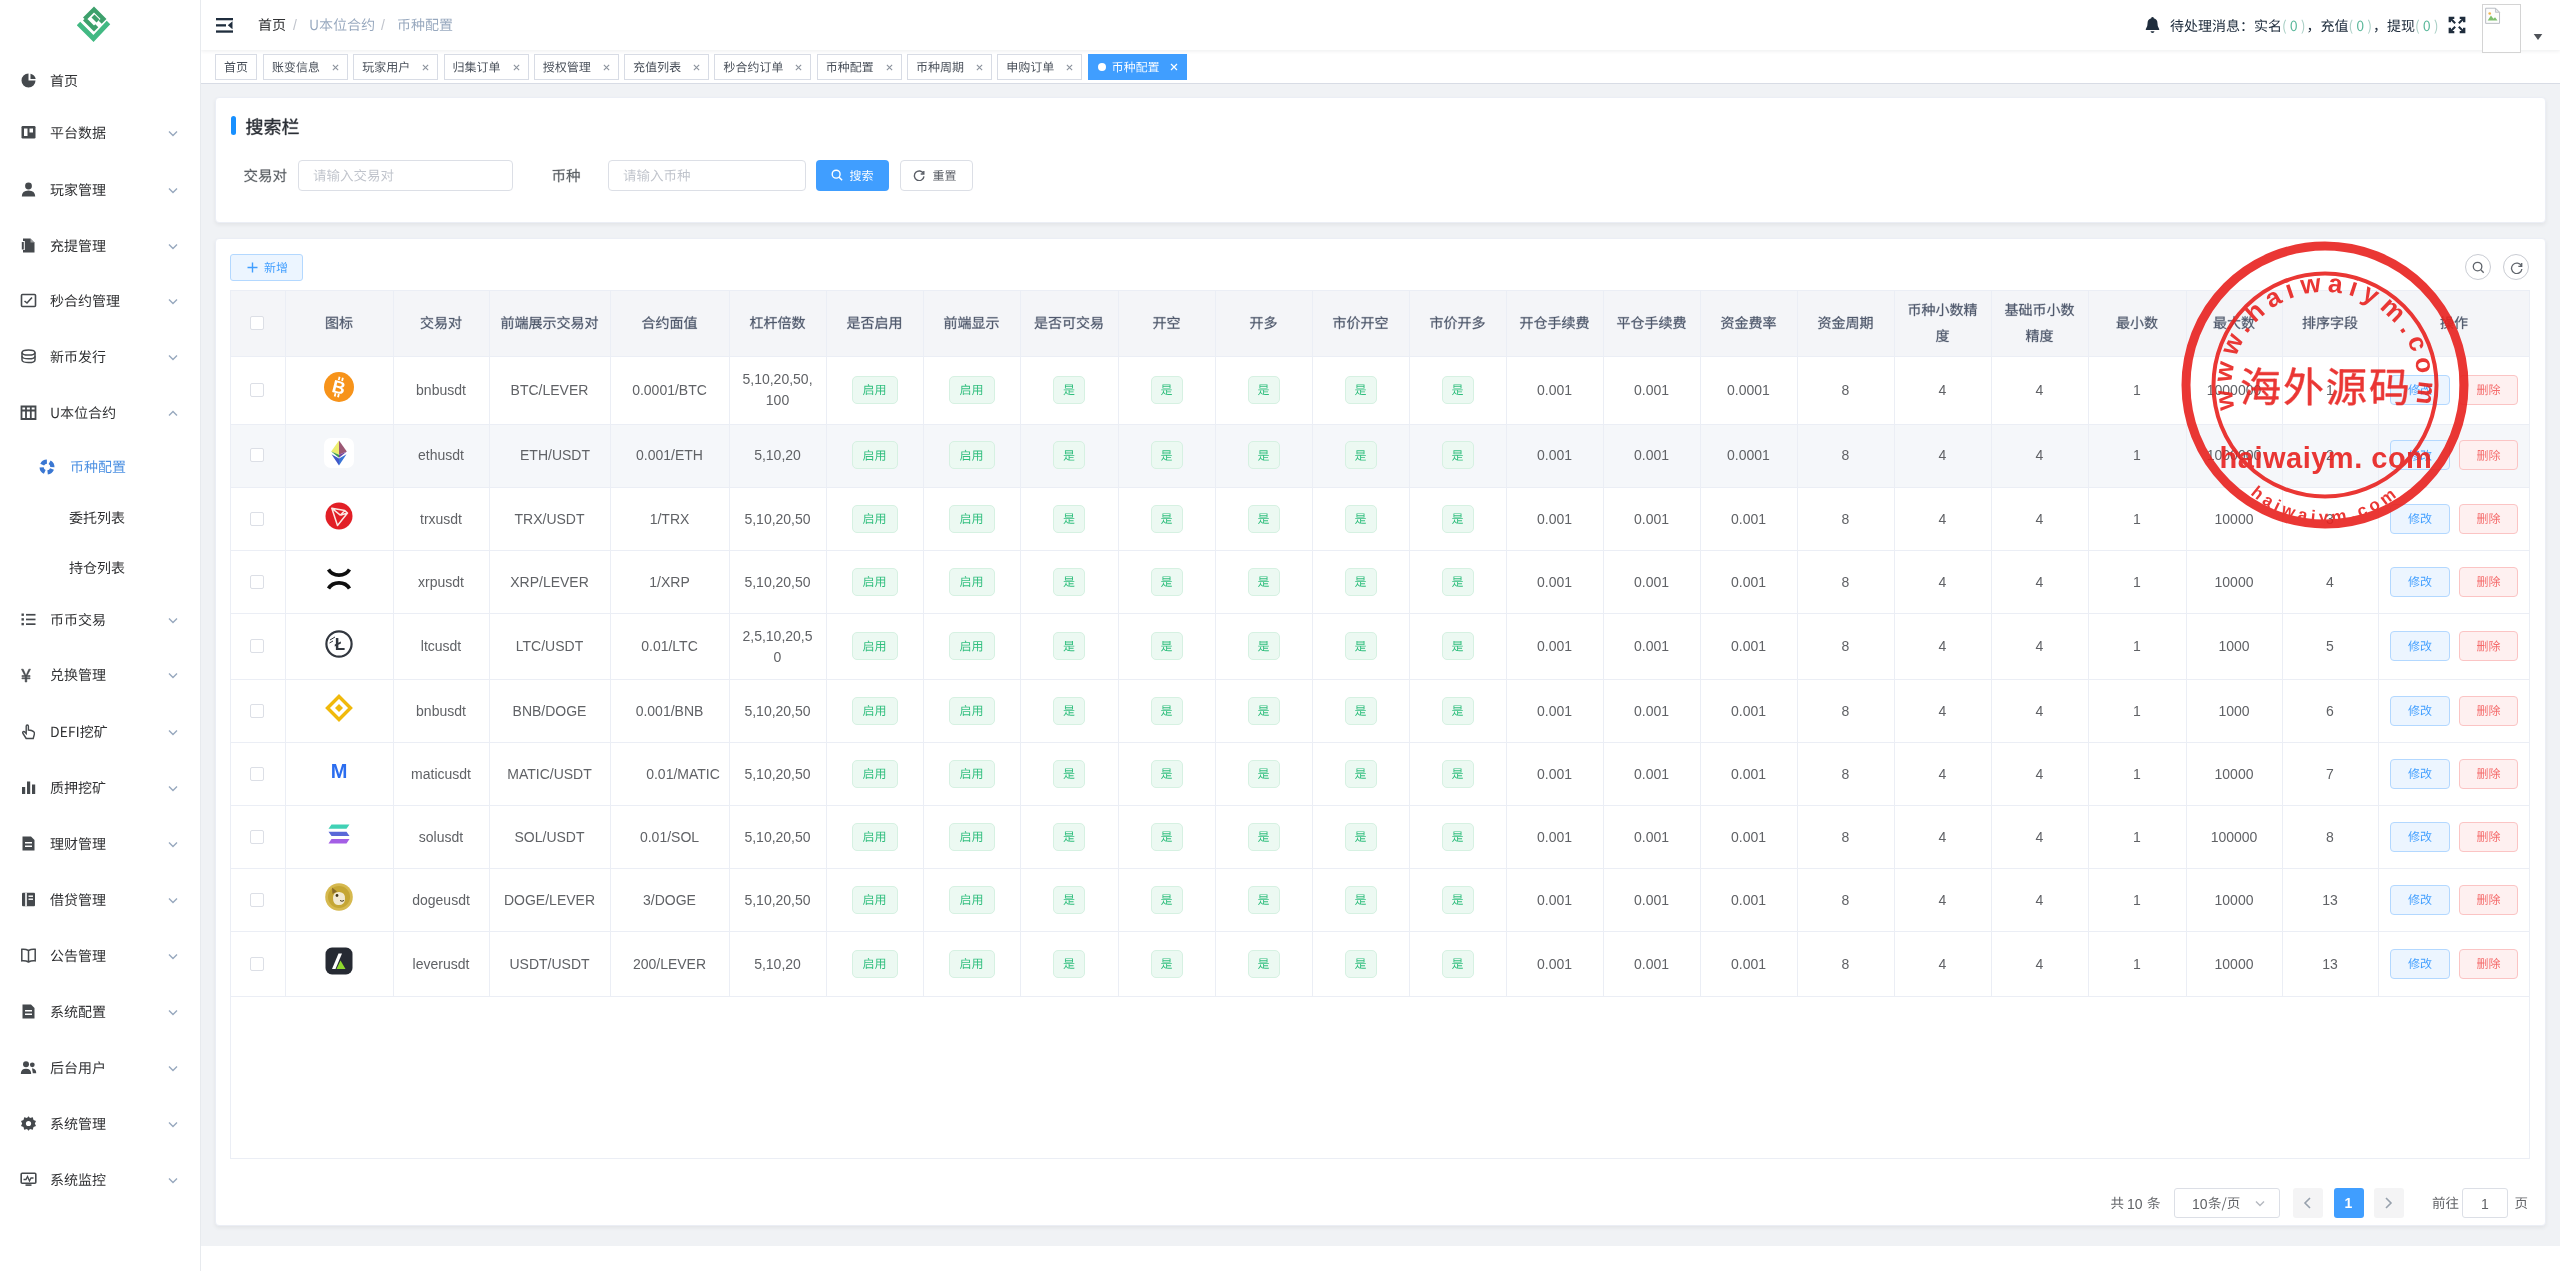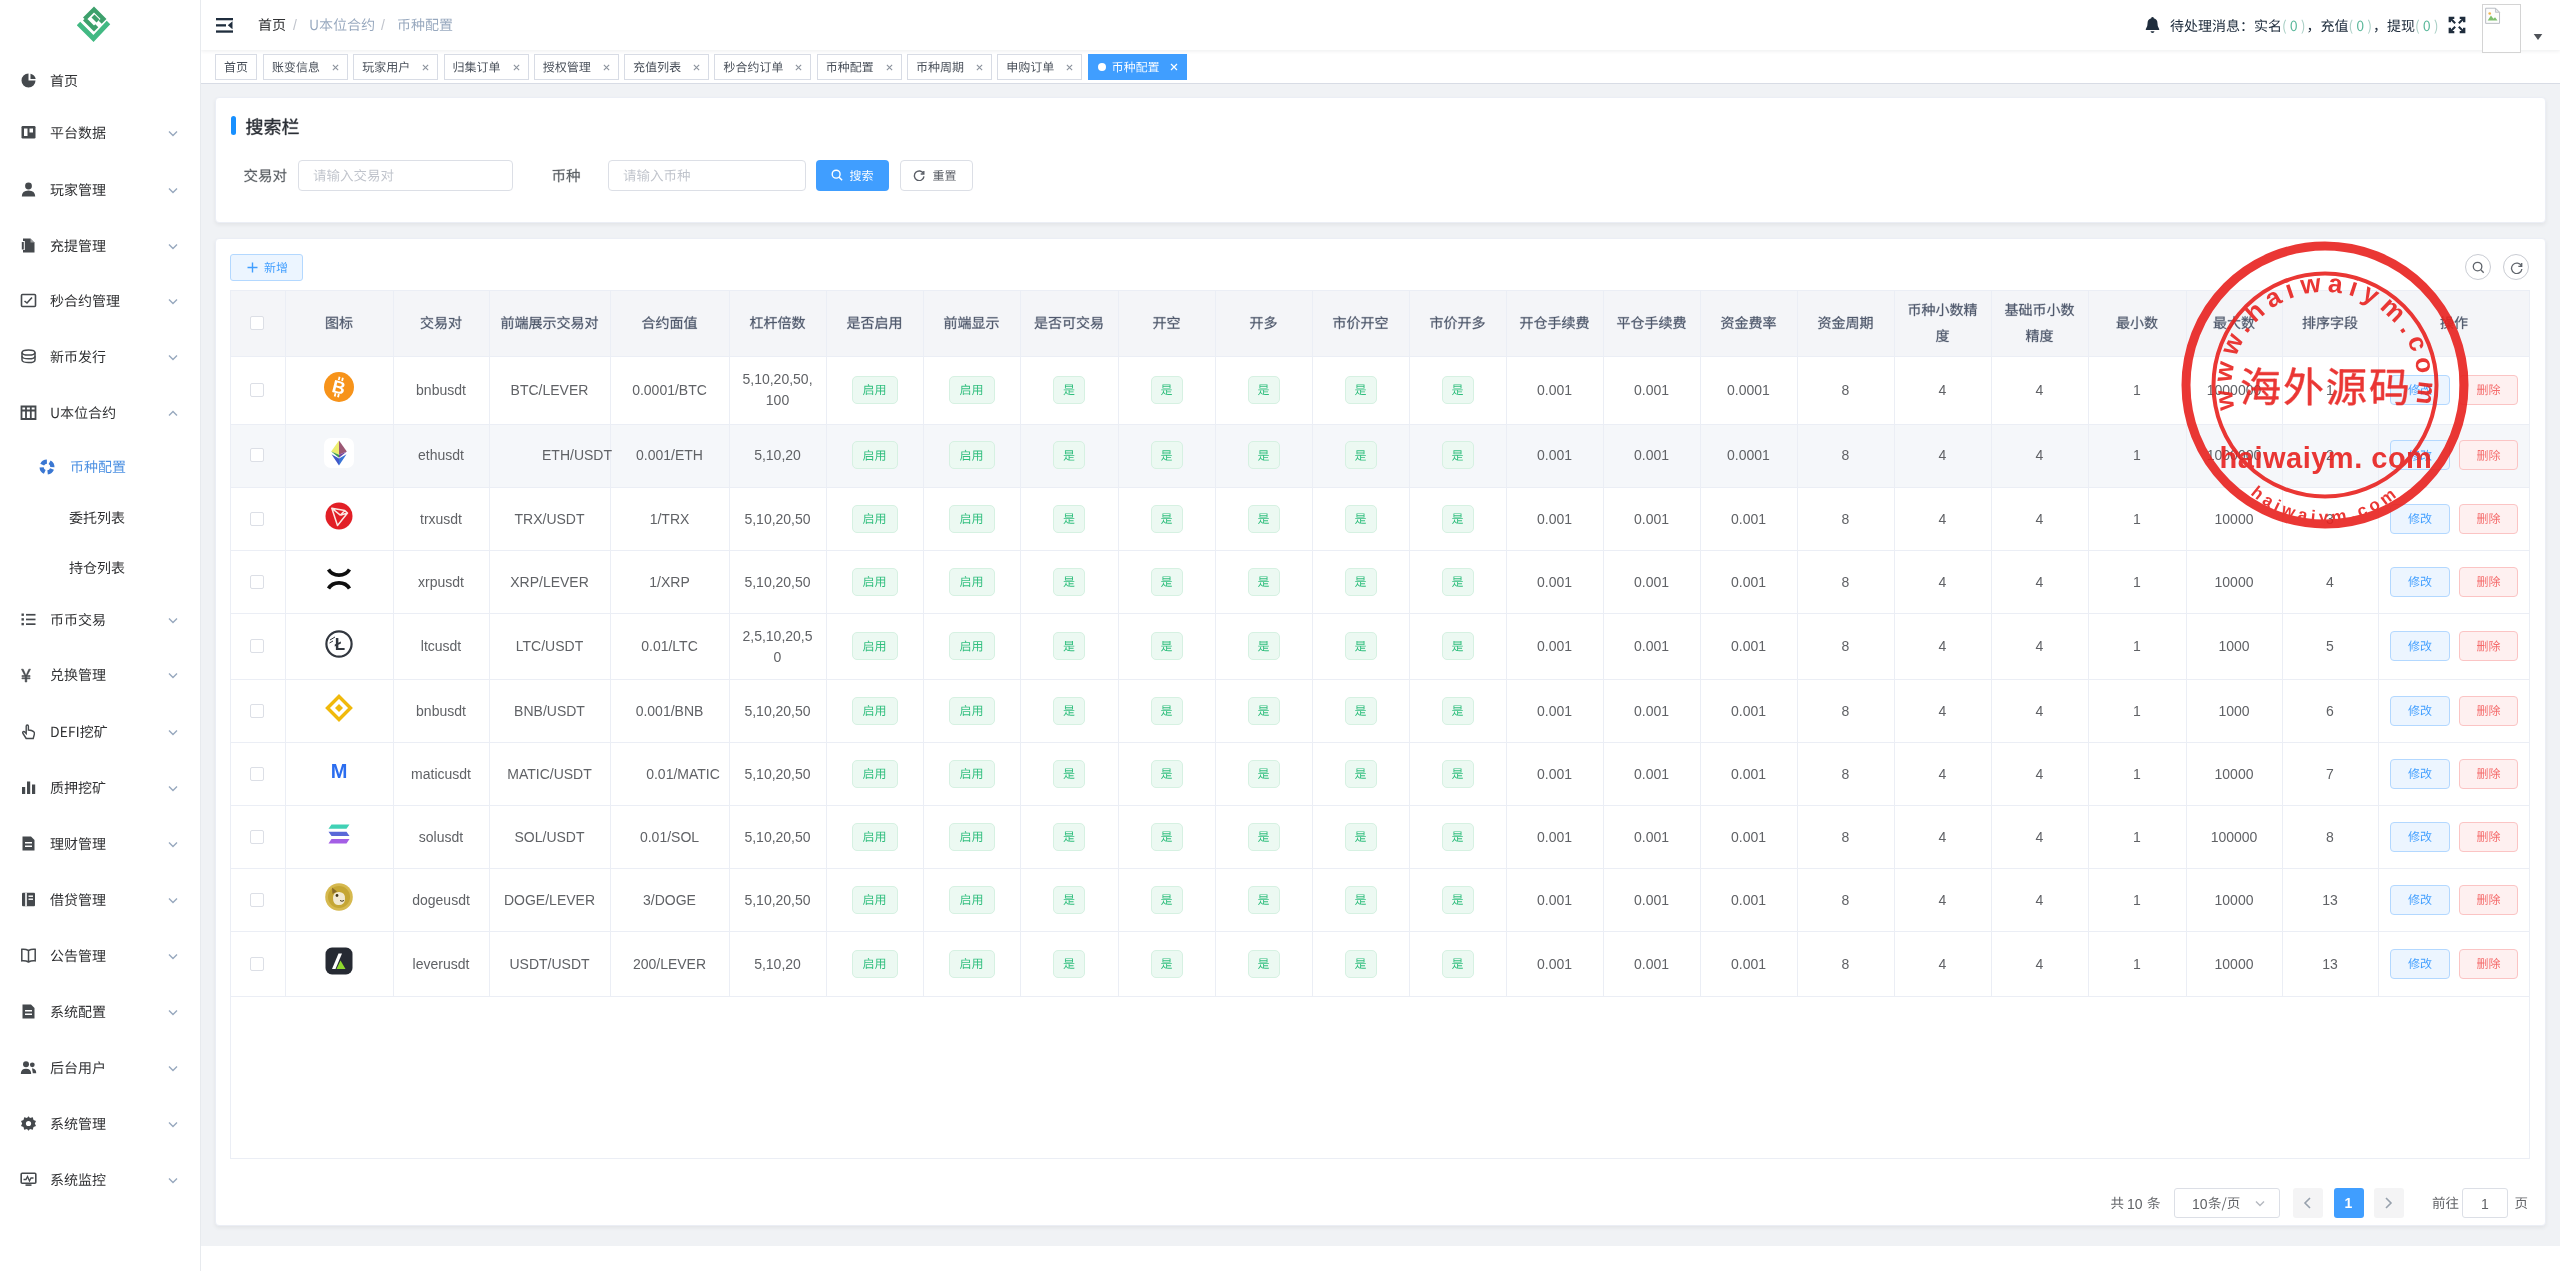--- a/index.html
+++ b/index.html
@@ -469,21 +469,21 @@
 <svg width="30" height="30" viewBox="0 0 30 30" style="position:absolute;left:324px;top:438px;z-index:3">
     <rect x="0" y="0" width="30" height="30" rx="7" fill="#fff"></rect>
     <path d="M15 2.5 L15 16.8 L7.2 13.4 Z" fill="#eded70"></path>
     <path d="M15 2.5 L15 16.8 L22.8 13.4 Z" fill="#9c5874"></path>
     <path d="M7.2 13.4 L15 16.8 L15 19.8 Z" fill="#3f9e53"></path>
     <path d="M22.8 13.4 L15 16.8 L15 19.8 Z" fill="#713f9e"></path>
     <path d="M7.5 16.2 L15 27.5 L15 20.5 Z" fill="#4157c9"></path>
     <path d="M22.5 16.2 L15 27.5 L15 20.5 Z" fill="#3a75d6"></path>
   </svg>
 <div class="lt" style="left:441.0px;top:455.2px">ethusdt</div>
-<div class="lt" style="left:577px;top:455.2px">ETH/USDT</div>
+<div class="lt" style="left:555px;top:455.2px">ETH/USDT</div>
 <div class="lt" style="left:669.5px;top:455.2px">0.001/ETH</div>
 <div class="lt" style="left:777.5px;top:455.2px">5,10,20</div>
 <div style="position:absolute;left:851.5px;top:441.2px;width:46px;height:28px;background:#ecf9f2;border:1px solid #d6f1e2;border-radius:5px;box-sizing:border-box;z-index:3"></div>
 <div style="position:absolute;left:948.5px;top:441.2px;width:46px;height:28px;background:#ecf9f2;border:1px solid #d6f1e2;border-radius:5px;box-sizing:border-box;z-index:3"></div>
 <div style="position:absolute;left:1053.0px;top:441.2px;width:32px;height:28px;background:#ecf9f2;border:1px solid #d6f1e2;border-radius:5px;box-sizing:border-box;z-index:3"></div>
 <div style="position:absolute;left:1150.5px;top:441.2px;width:32px;height:28px;background:#ecf9f2;border:1px solid #d6f1e2;border-radius:5px;box-sizing:border-box;z-index:3"></div>
 <div style="position:absolute;left:1247.5px;top:441.2px;width:32px;height:28px;background:#ecf9f2;border:1px solid #d6f1e2;border-radius:5px;box-sizing:border-box;z-index:3"></div>
 <div style="position:absolute;left:1344.5px;top:441.2px;width:32px;height:28px;background:#ecf9f2;border:1px solid #d6f1e2;border-radius:5px;box-sizing:border-box;z-index:3"></div>
 <div style="position:absolute;left:1441.5px;top:441.2px;width:32px;height:28px;background:#ecf9f2;border:1px solid #d6f1e2;border-radius:5px;box-sizing:border-box;z-index:3"></div>
 <div class="lt" style="left:1554.5px;top:455.2px">0.001</div>
@@ -580,21 +580,21 @@
 <div class="lt" style="left:2234.0px;top:646.0px">1000</div>
 <div class="lt" style="left:2330.0px;top:646.0px">5</div>
 <div style="position:absolute;left:2390px;top:631.0px;width:60px;height:30px;background:#ecf5ff;border:1px solid #b3d8ff;border-radius:4px;box-sizing:border-box;z-index:3"></div>
 <div style="position:absolute;left:2459px;top:631.0px;width:59px;height:30px;background:#fef0f0;border:1px solid #fbc4c4;border-radius:4px;box-sizing:border-box;z-index:3"></div>
 <div style="position:absolute;left:250px;top:703.5px;width:14px;height:14px;border:1px solid #dcdfe6;border-radius:2px;background:#fff;box-sizing:border-box;z-index:3"></div>
 <svg width="30" height="30" viewBox="0 0 30 30" style="position:absolute;left:324px;top:693px;z-index:3">
     <path d="M15 3.5 L26.5 15 L15 26.5 L3.5 15 Z" stroke="#f0b90b" stroke-width="3.4" fill="none"></path>
     <path d="M15 11 L19 15 L15 19 L11 15 Z" fill="#f0b90b"></path>
   </svg>
 <div class="lt" style="left:441.0px;top:710.5px">bnbusdt</div>
-<div class="lt" style="left:549.5px;top:710.5px">BNB/USDT</div>
+<div class="lt" style="left:549.5px;top:710.5px">BNB/DOGE</div>
 <div class="lt" style="left:669.5px;top:710.5px">0.001/BNB</div>
 <div class="lt" style="left:777.5px;top:710.5px">5,10,20,50</div>
 <div style="position:absolute;left:851.5px;top:696.5px;width:46px;height:28px;background:#ecf9f2;border:1px solid #d6f1e2;border-radius:5px;box-sizing:border-box;z-index:3"></div>
 <div style="position:absolute;left:948.5px;top:696.5px;width:46px;height:28px;background:#ecf9f2;border:1px solid #d6f1e2;border-radius:5px;box-sizing:border-box;z-index:3"></div>
 <div style="position:absolute;left:1053.0px;top:696.5px;width:32px;height:28px;background:#ecf9f2;border:1px solid #d6f1e2;border-radius:5px;box-sizing:border-box;z-index:3"></div>
 <div style="position:absolute;left:1150.5px;top:696.5px;width:32px;height:28px;background:#ecf9f2;border:1px solid #d6f1e2;border-radius:5px;box-sizing:border-box;z-index:3"></div>
 <div style="position:absolute;left:1247.5px;top:696.5px;width:32px;height:28px;background:#ecf9f2;border:1px solid #d6f1e2;border-radius:5px;box-sizing:border-box;z-index:3"></div>
 <div style="position:absolute;left:1344.5px;top:696.5px;width:32px;height:28px;background:#ecf9f2;border:1px solid #d6f1e2;border-radius:5px;box-sizing:border-box;z-index:3"></div>
 <div style="position:absolute;left:1441.5px;top:696.5px;width:32px;height:28px;background:#ecf9f2;border:1px solid #d6f1e2;border-radius:5px;box-sizing:border-box;z-index:3"></div>
 <div class="lt" style="left:1554.5px;top:710.5px">0.001</div>

